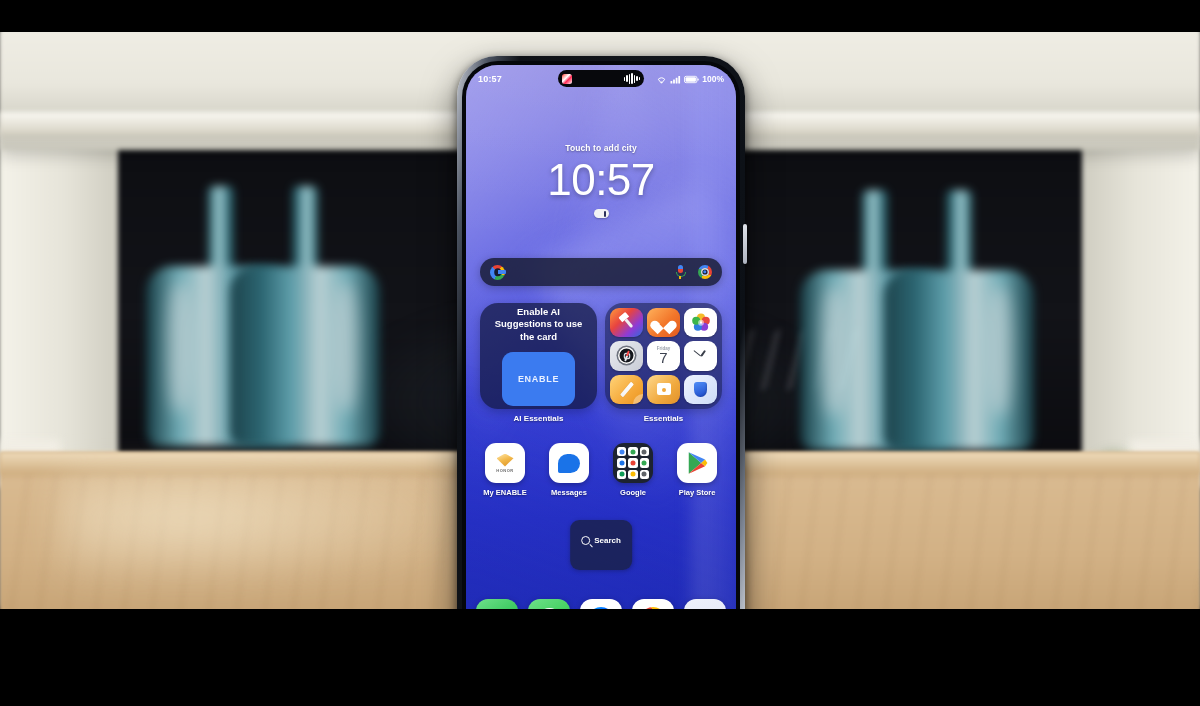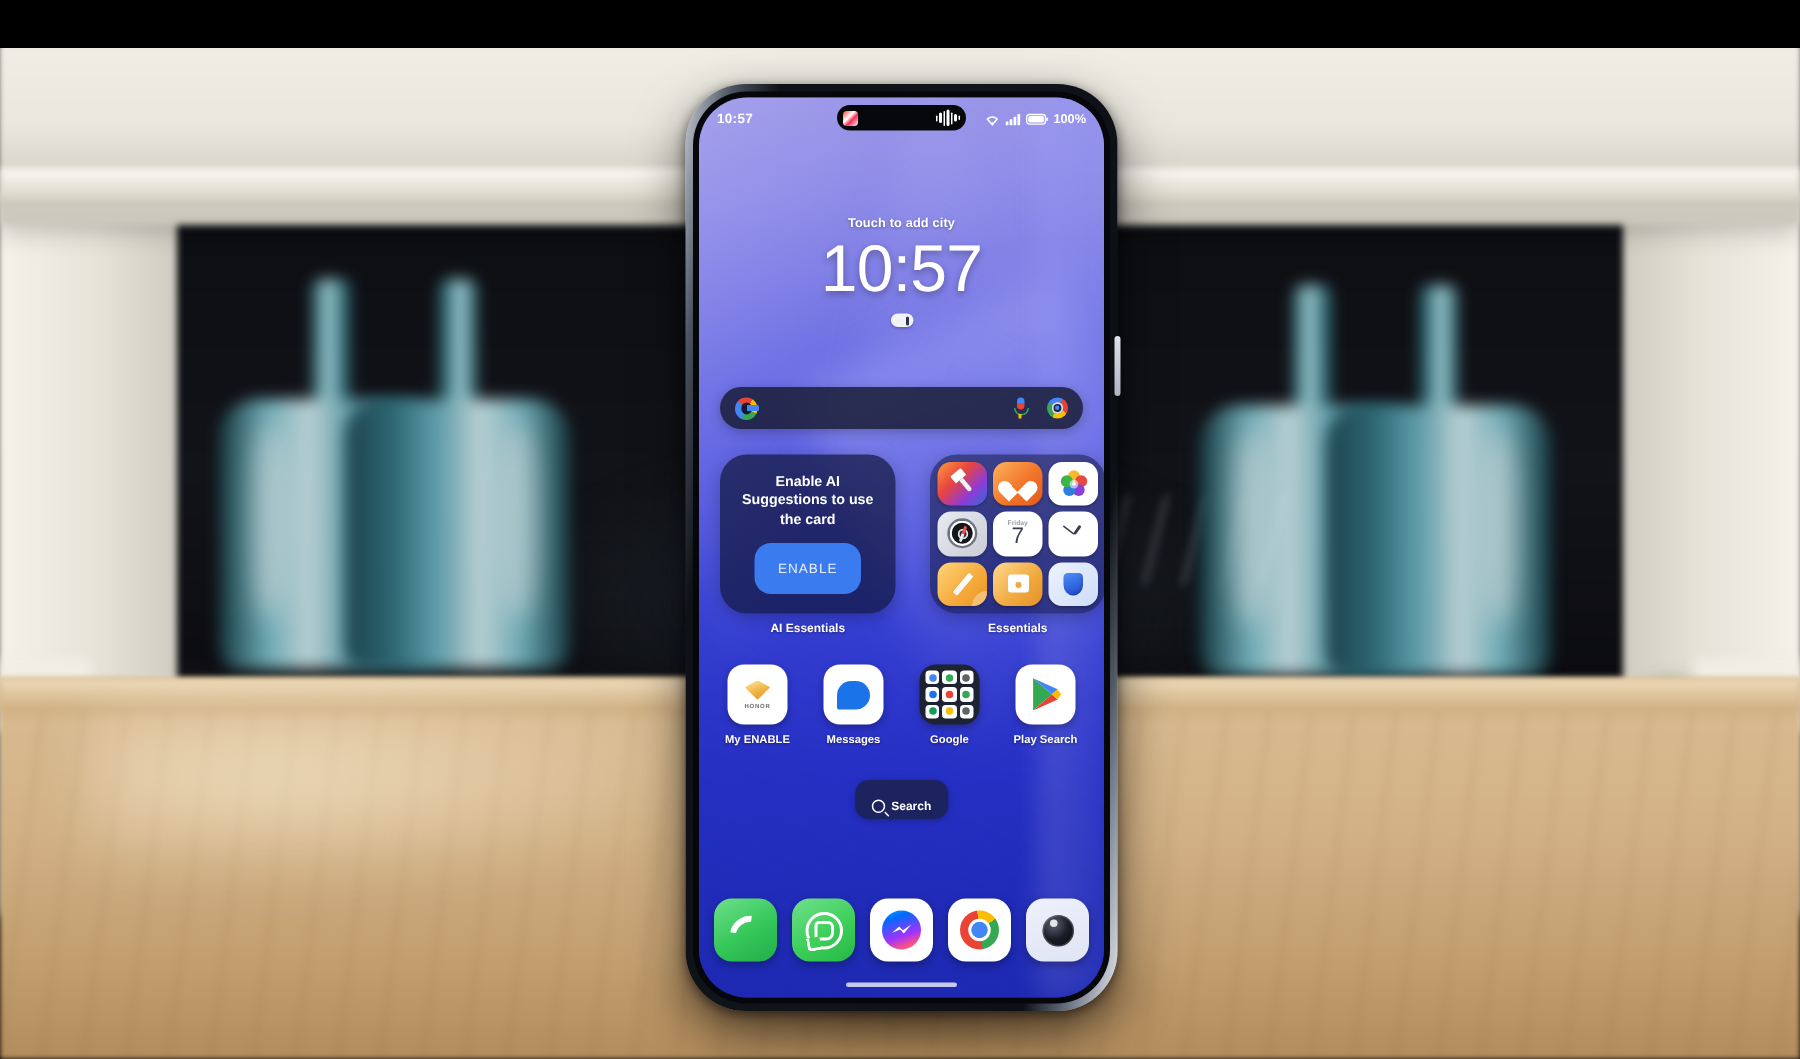--- a/index.html
+++ b/index.html
@@ -1,20 +1,20 @@
 <!DOCTYPE html>
 <html><head>
 <meta charset="utf-8">
 <style>
   html,body{margin:0;padding:0;}
   body{
     width:1200px;height:706px;overflow:hidden;position:relative;
     font-family:"Liberation Sans",sans-serif;background:#000;
   }
-  .stage{position:absolute;inset:0;width:1200px;height:706px;overflow:hidden;}
+  .stage{position:absolute;inset:0;width:1200px;height:609px;overflow:hidden;}
 
   
   .bg{position:absolute;left:0;top:0;width:1200px;height:706px;}
   .bg-letterbox-top{position:absolute;left:0;top:0;width:1200px;height:32px;background:#000;z-index:60;}
   .bg-letterbox-bot{position:absolute;left:0;bottom:0;width:1200px;height:0px;background:#000;z-index:60;}
 
   .wall{position:absolute;left:0;top:0;width:1200px;height:470px;
     background:linear-gradient(180deg,#e8e6dd 0%,#e2e0d6 40%,#d9d7cc 100%);filter:blur(2px);}
   .mantel-top{position:absolute;left:0;top:30px;width:1200px;height:120px;
     background:linear-gradient(180deg,#efede4 0%,#e9e7dd 45%,#d3d1c6 75%,#c9c7bb 100%);
@@ -124,28 +124,28 @@
     background:linear-gradient(180deg,#4285f4 0 45%,#ea4335 45% 100%);}
   .mic-ic .arc{position:absolute;left:0;top:7px;width:8px;height:4px;border:1.2px solid #34a853;border-top:none;border-radius:0 0 5px 5px;}
   .mic-ic .stem{position:absolute;left:3.4px;top:11px;width:1.3px;height:3px;background:#fbbc05;}
   .lens-ic{width:14px;height:14px;border-radius:50%;position:relative;
     background:conic-gradient(from 30deg,#ea4335 0 90deg,#fbbc05 90deg 180deg,#34a853 180deg 270deg,#4285f4 270deg 360deg);}
   .lens-ic:after{content:"";position:absolute;left:50%;top:50%;transform:translate(-50%,-50%);width:8px;height:8px;border-radius:50%;
     background:rgba(22,26,48,.95);box-shadow:inset 0 0 0 1.4px #dadce0;}
   .lens-ic:before{content:"";position:absolute;left:50%;top:50%;transform:translate(-50%,-50%);width:3.4px;height:3.4px;border-radius:50%;background:#4285f4;z-index:3;}
 
   
-  .widgets{position:absolute;left:14px;top:238px;width:242px;display:flex;gap:23px;z-index:6;}
+  .widgets{position:absolute;left:14px;top:238px;width:242px;display:flex;gap:8px;z-index:6;}
   .widget{width:117px;}
   .card{width:117px;height:106px;border-radius:18px;box-sizing:border-box;}
   .ai-card{background:rgba(18,24,62,.72);display:flex;flex-direction:column;align-items:center;justify-content:center;
     padding:8px 9px;box-shadow:0 3px 10px rgba(0,0,0,.22);}
   .ai-text{color:#fff;font-size:9.5px;line-height:1.3;font-weight:700;text-align:center;}
-  .enable-btn{margin-top:9px;background:#3b7bf0;color:#e9f0ff;font-size:9px;font-weight:400;letter-spacing:.7px;
-    border:none;border-radius:11px;padding:12px 16px;cursor:pointer;font-family:"Liberation Sans",sans-serif;}
+  .enable-btn{margin-top:9px;background:#3b7bf0;color:#e9f0ff;font-size:9px;font-weight:700;letter-spacing:.7px;
+    border:none;border-radius:11px;padding:22px 16px;cursor:pointer;font-family:"Liberation Sans",sans-serif;}
   .folder{background:rgba(18,24,62,.55);padding:5px;display:grid;grid-template-columns:repeat(3,1fr);
     grid-template-rows:repeat(3,1fr);gap:4px;box-shadow:0 3px 10px rgba(0,0,0,.22);}
   .wlabel{margin-top:5px;text-align:center;color:#fff;font-size:8px;font-weight:600;text-shadow:0 1px 2px rgba(0,0,0,.4);}
   .fic{border-radius:9px;position:relative;overflow:hidden;box-shadow:0 1px 2px rgba(0,0,0,.25);}
 
   
   .ic-themes{background:linear-gradient(135deg,#ff9a3c 0%,#e8443f 38%,#8e3bd6 70%,#2f6bd8 100%);}
   .ic-themes .brush{position:absolute;left:50%;top:46%;transform:translate(-50%,-50%) rotate(-40deg);width:9px;height:16px;}
   .ic-themes .brush .b{position:absolute;left:0;top:0;width:9px;height:6px;background:#fff;border-radius:1px 1px 0 0;}
   .ic-themes .brush .h{position:absolute;left:3px;top:6px;width:3px;height:10px;background:#f0f0f0;border-radius:0 0 2px 2px;}
@@ -197,21 +197,21 @@
   .ic-msg{background:#fff;display:flex;align-items:center;justify-content:center;}
   .ic-msg .bub{width:22px;height:19px;background:#1a73e8;border-radius:11px 11px 11px 2px;}
   .ic-google{background:#1d2330;display:grid;grid-template-columns:repeat(3,1fr);grid-template-rows:repeat(3,1fr);gap:2px;padding:4px;box-sizing:border-box;}
   .gt{background:#fff;border-radius:2.5px;position:relative;}
   .gt i{position:absolute;left:50%;top:50%;transform:translate(-50%,-50%);width:5px;height:5px;border-radius:50%;display:block;}
   .ic-play{background:#fff;display:flex;align-items:center;justify-content:center;}
   .play-svg{width:22px;height:24px;}
 
   
   .searchpill{position:absolute;left:50%;transform:translateX(-50%);top:455px;height:18px;border-radius:9px;z-index:6;
-    background:rgba(26,32,62,.75);display:flex;align-items:flex-end;gap:4px;padding:4px 11px;color:#fff;
+    background:rgba(26,32,62,.75);display:flex;align-items:flex-start;gap:4px;padding:16px 11px;color:#fff;
     font-size:8px;font-weight:600;box-shadow:0 1px 4px rgba(0,0,0,.25);}
   .mag{width:7px;height:7px;border:1.3px solid #fff;border-radius:50%;position:relative;}
   .mag:after{content:"";position:absolute;right:-3px;bottom:-2px;width:3.5px;height:1.3px;background:#fff;transform:rotate(45deg);border-radius:1px;}
 
   
   .dock{position:absolute;left:10px;bottom:24px;width:250px;display:flex;justify-content:space-between;z-index:6;}
   .dockic{width:42px;height:42px;border-radius:12px;position:relative;overflow:hidden;box-shadow:0 2px 6px rgba(0,0,0,.3);}
   .ic-phone{background:linear-gradient(150deg,#6fe08b,#34c759 55%,#22ad49);display:flex;align-items:center;justify-content:center;}
   .handset{width:20px;height:20px;position:relative;transform:rotate(8deg);}
   .handset:before{content:"";position:absolute;left:0;top:0;width:20px;height:20px;
@@ -477,21 +477,21 @@
 
         <div class="app">
           <div class="appic ic-play">
             <svg class="play-svg" viewBox="0 0 24 26">
               <path d="M3 1.2 L16.6 12.9 L3 24.6 Z" fill="#34a853"></path>
               <path d="M3 1.2 L16.6 12.9 L20.8 9.2 Z" fill="#4285f4"></path>
               <path d="M3 24.6 L16.6 12.9 L20.8 16.6 Z" fill="#ea4335"></path>
               <path d="M16.6 12.9 L20.8 9.2 L23.3 12.9 L20.8 16.6 Z" fill="#fbbc05"></path>
             </svg>
           </div>
-          <div class="applabel">Play Search</div>
+          <div class="applabel">Play Store</div>
         </div>
       </div>
 
       <div class="searchpill">
         <span class="mag"></span>
         <span>Search</span>
       </div>
 
       <div class="dock">
         <div class="dockic ic-phone">

